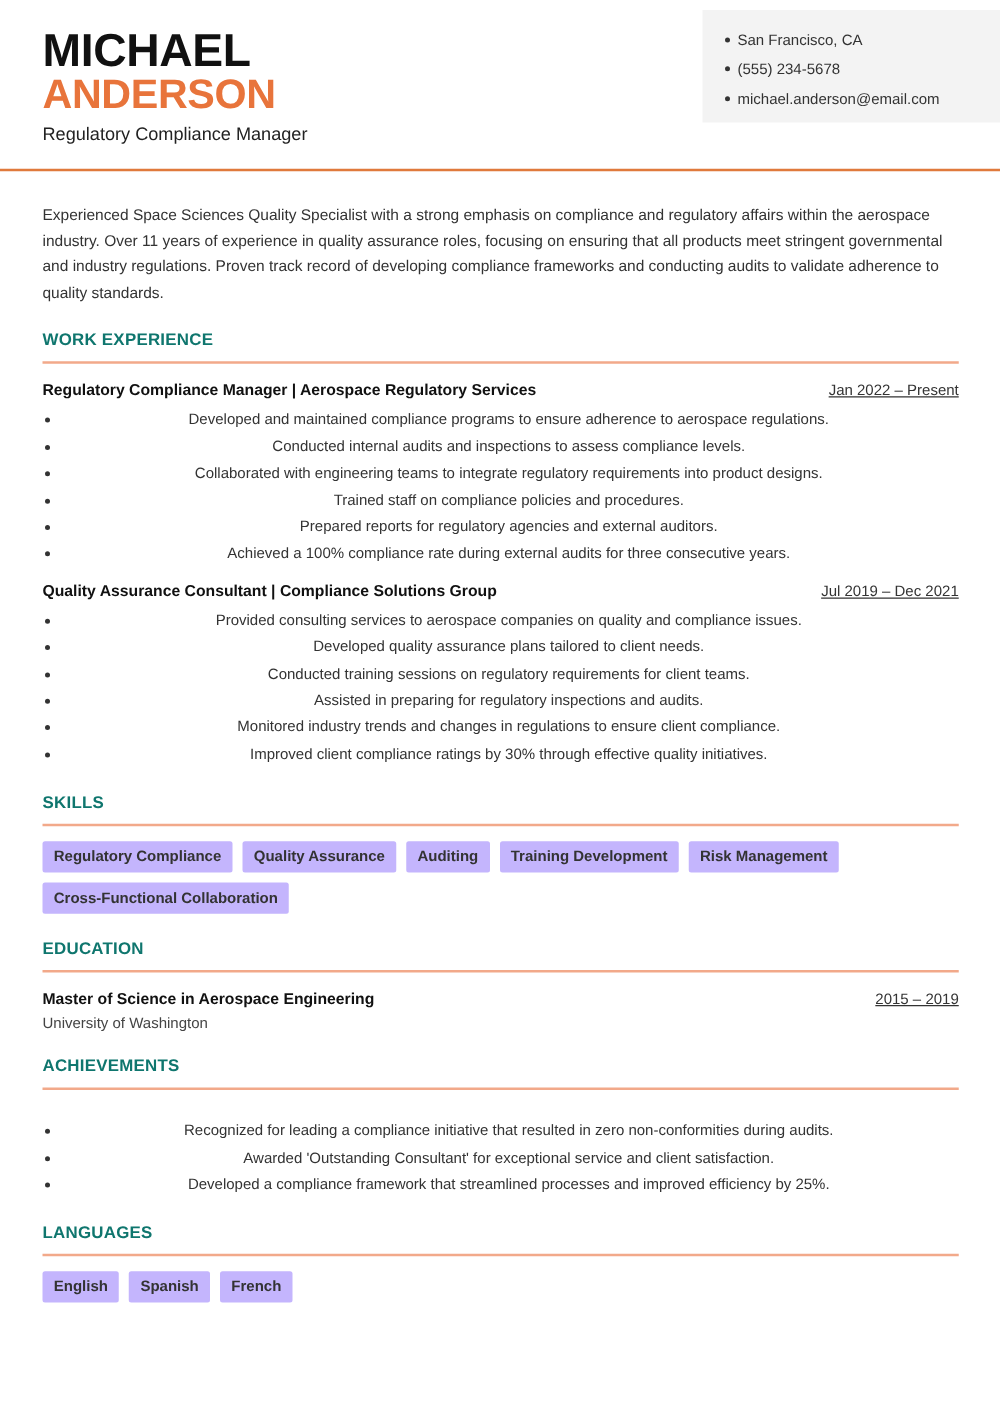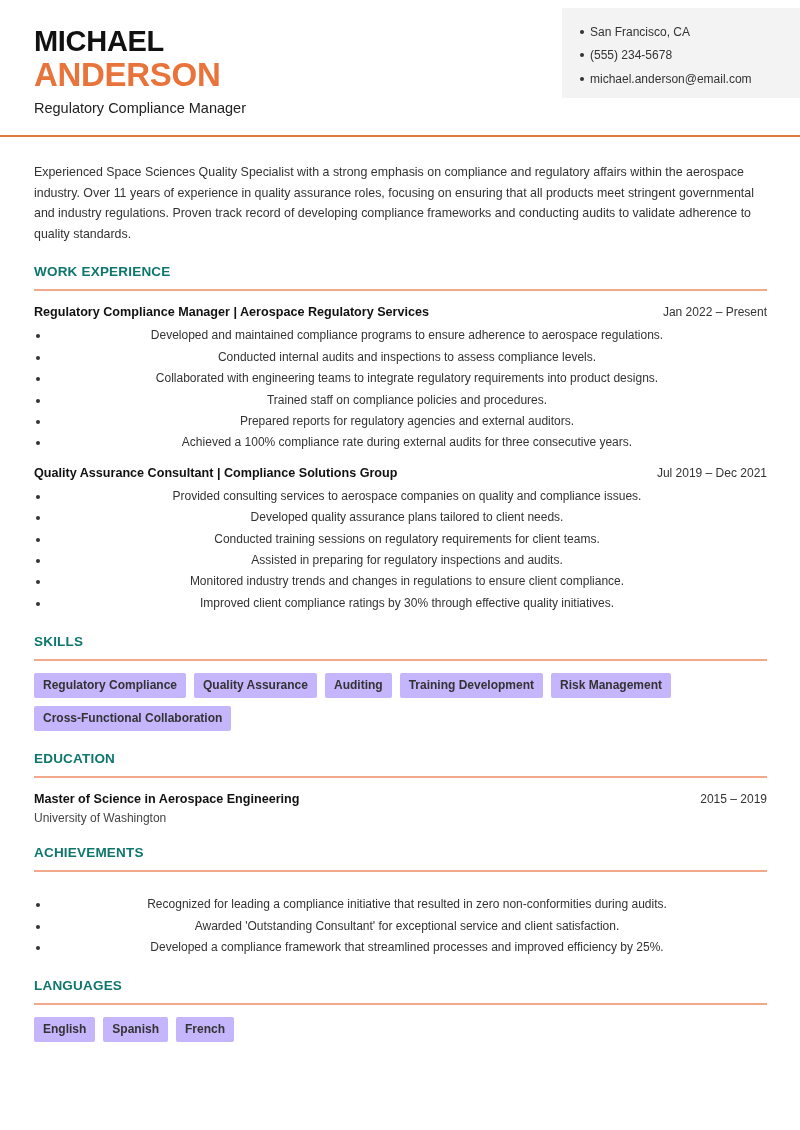--- a/index.html
+++ b/index.html
@@ -1,39 +1,39 @@
 <!DOCTYPE html>
 <html><head>
   <meta charset="utf-8">
   <style>
     * { box-sizing: border-box; margin: 0; padding: 0; }
     html, body { width: 800px; height: 1130px; background: #ffffff; }
     body { font-family: "Liberation Sans", "DejaVu Sans", sans-serif; color: #333333; position: relative; overflow: hidden; }
 
     .header { position: relative; height: 137px; border-bottom: 2px solid #e07a3c; }
     .name-block { position: absolute; left: 34px; top: 24px; }
-    .first-name { font-size: 29px; font-weight: 700; color: #111111; line-height: 34px; letter-spacing: -0.3px; }
+    .first-name { font-size: 37px; font-weight: 700; color: #111111; line-height: 34px; letter-spacing: -0.3px; }
     .last-name { font-size: 33px; font-weight: 700; color: #e8743b; line-height: 34px; letter-spacing: -0.3px; }
     .job-title { margin-top: 8px; font-size: 14.5px; color: #222222; text-align: center; }
 
     .contact-box { position: absolute; left: 562px; top: 8px; width: 238px; height: 90px; background: #f3f3f3; padding: 12px 0 0 18px; }
     .contact-item { display: flex; align-items: center; font-size: 12px; color: #333333; height: 23.5px; }
     .contact-item .bullet { width: 4px; height: 4px; border-radius: 50%; background: #333333; margin-right: 6px; flex: none; }
 
     .content { position: absolute; left: 34px; top: 162px; width: 733px; }
     .summary { font-size: 12.4px; line-height: 20.6px; color: #333333; }
 
     .section { margin-top: 20px; }
     .section-title { font-size: 13.5px; font-weight: 700; color: #0f766e; letter-spacing: 0.2px; padding-bottom: 10px; border-bottom: 2px solid #f2a98a; }
 
     .job { margin-top: 14px; }
     .job + .job { margin-top: 12px; }
     .row-head { display: flex; justify-content: space-between; align-items: flex-end; }
     .role { font-size: 12.6px; font-weight: 700; color: #111111; }
-    .dates { font-size: 12px; color: #333333; }
+    .dates { font-size: 12px; color: #333333; text-decoration: underline; }
 
     ul.bullets { list-style: none; margin-top: 6px; text-align: center; }
     ul.bullets li { position: relative; padding-left: 13px; font-size: 12px; line-height: 21.4px; color: #333333; }
     ul.bullets li::before { content: ""; position: absolute; left: 2px; top: 9px; width: 4px; height: 4px; border-radius: 50%; background: #333333; }
 
     .tags { display: flex; flex-wrap: wrap; gap: 8px 8px; margin-top: 12px; }
     .tag { background: #c4b5fd; font-size: 12px; color: #333333; padding: 6px 9px; line-height: 13px; border-radius: 2px; font-weight: bold; }
 
     .edu { margin-top: 14px; }
     .school { font-size: 12px; color: #444444; margin-top: 5px; }

